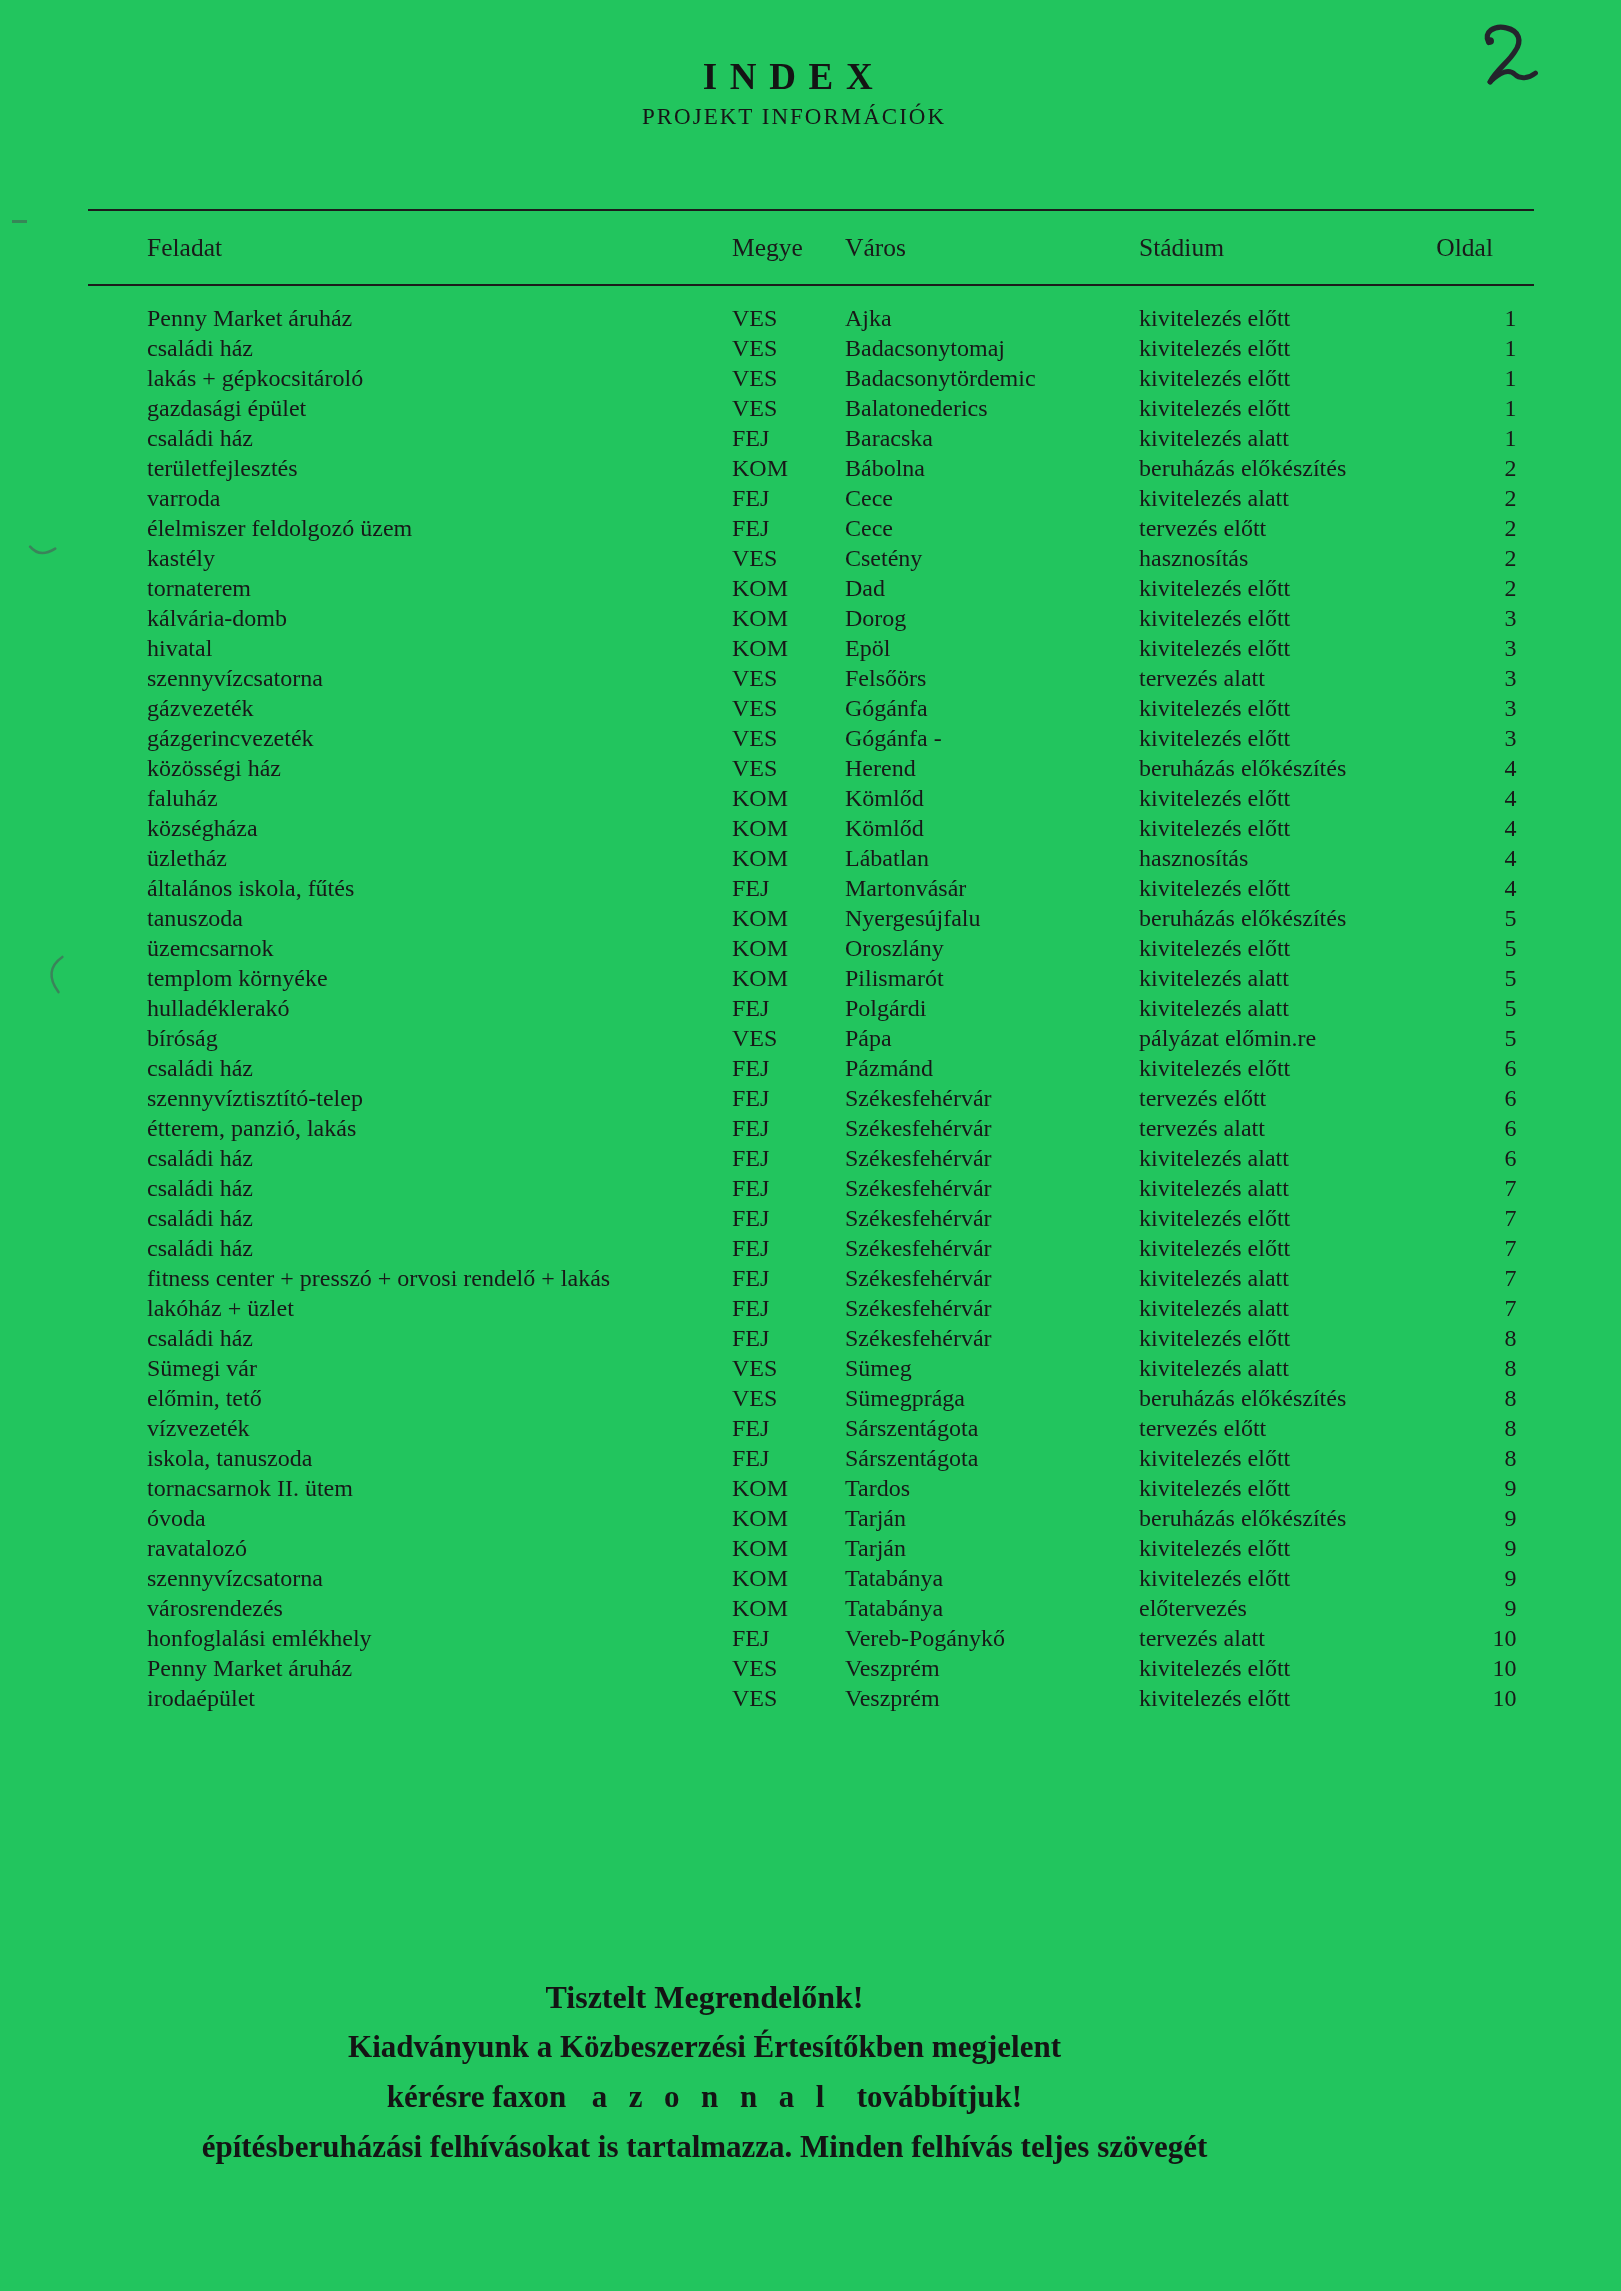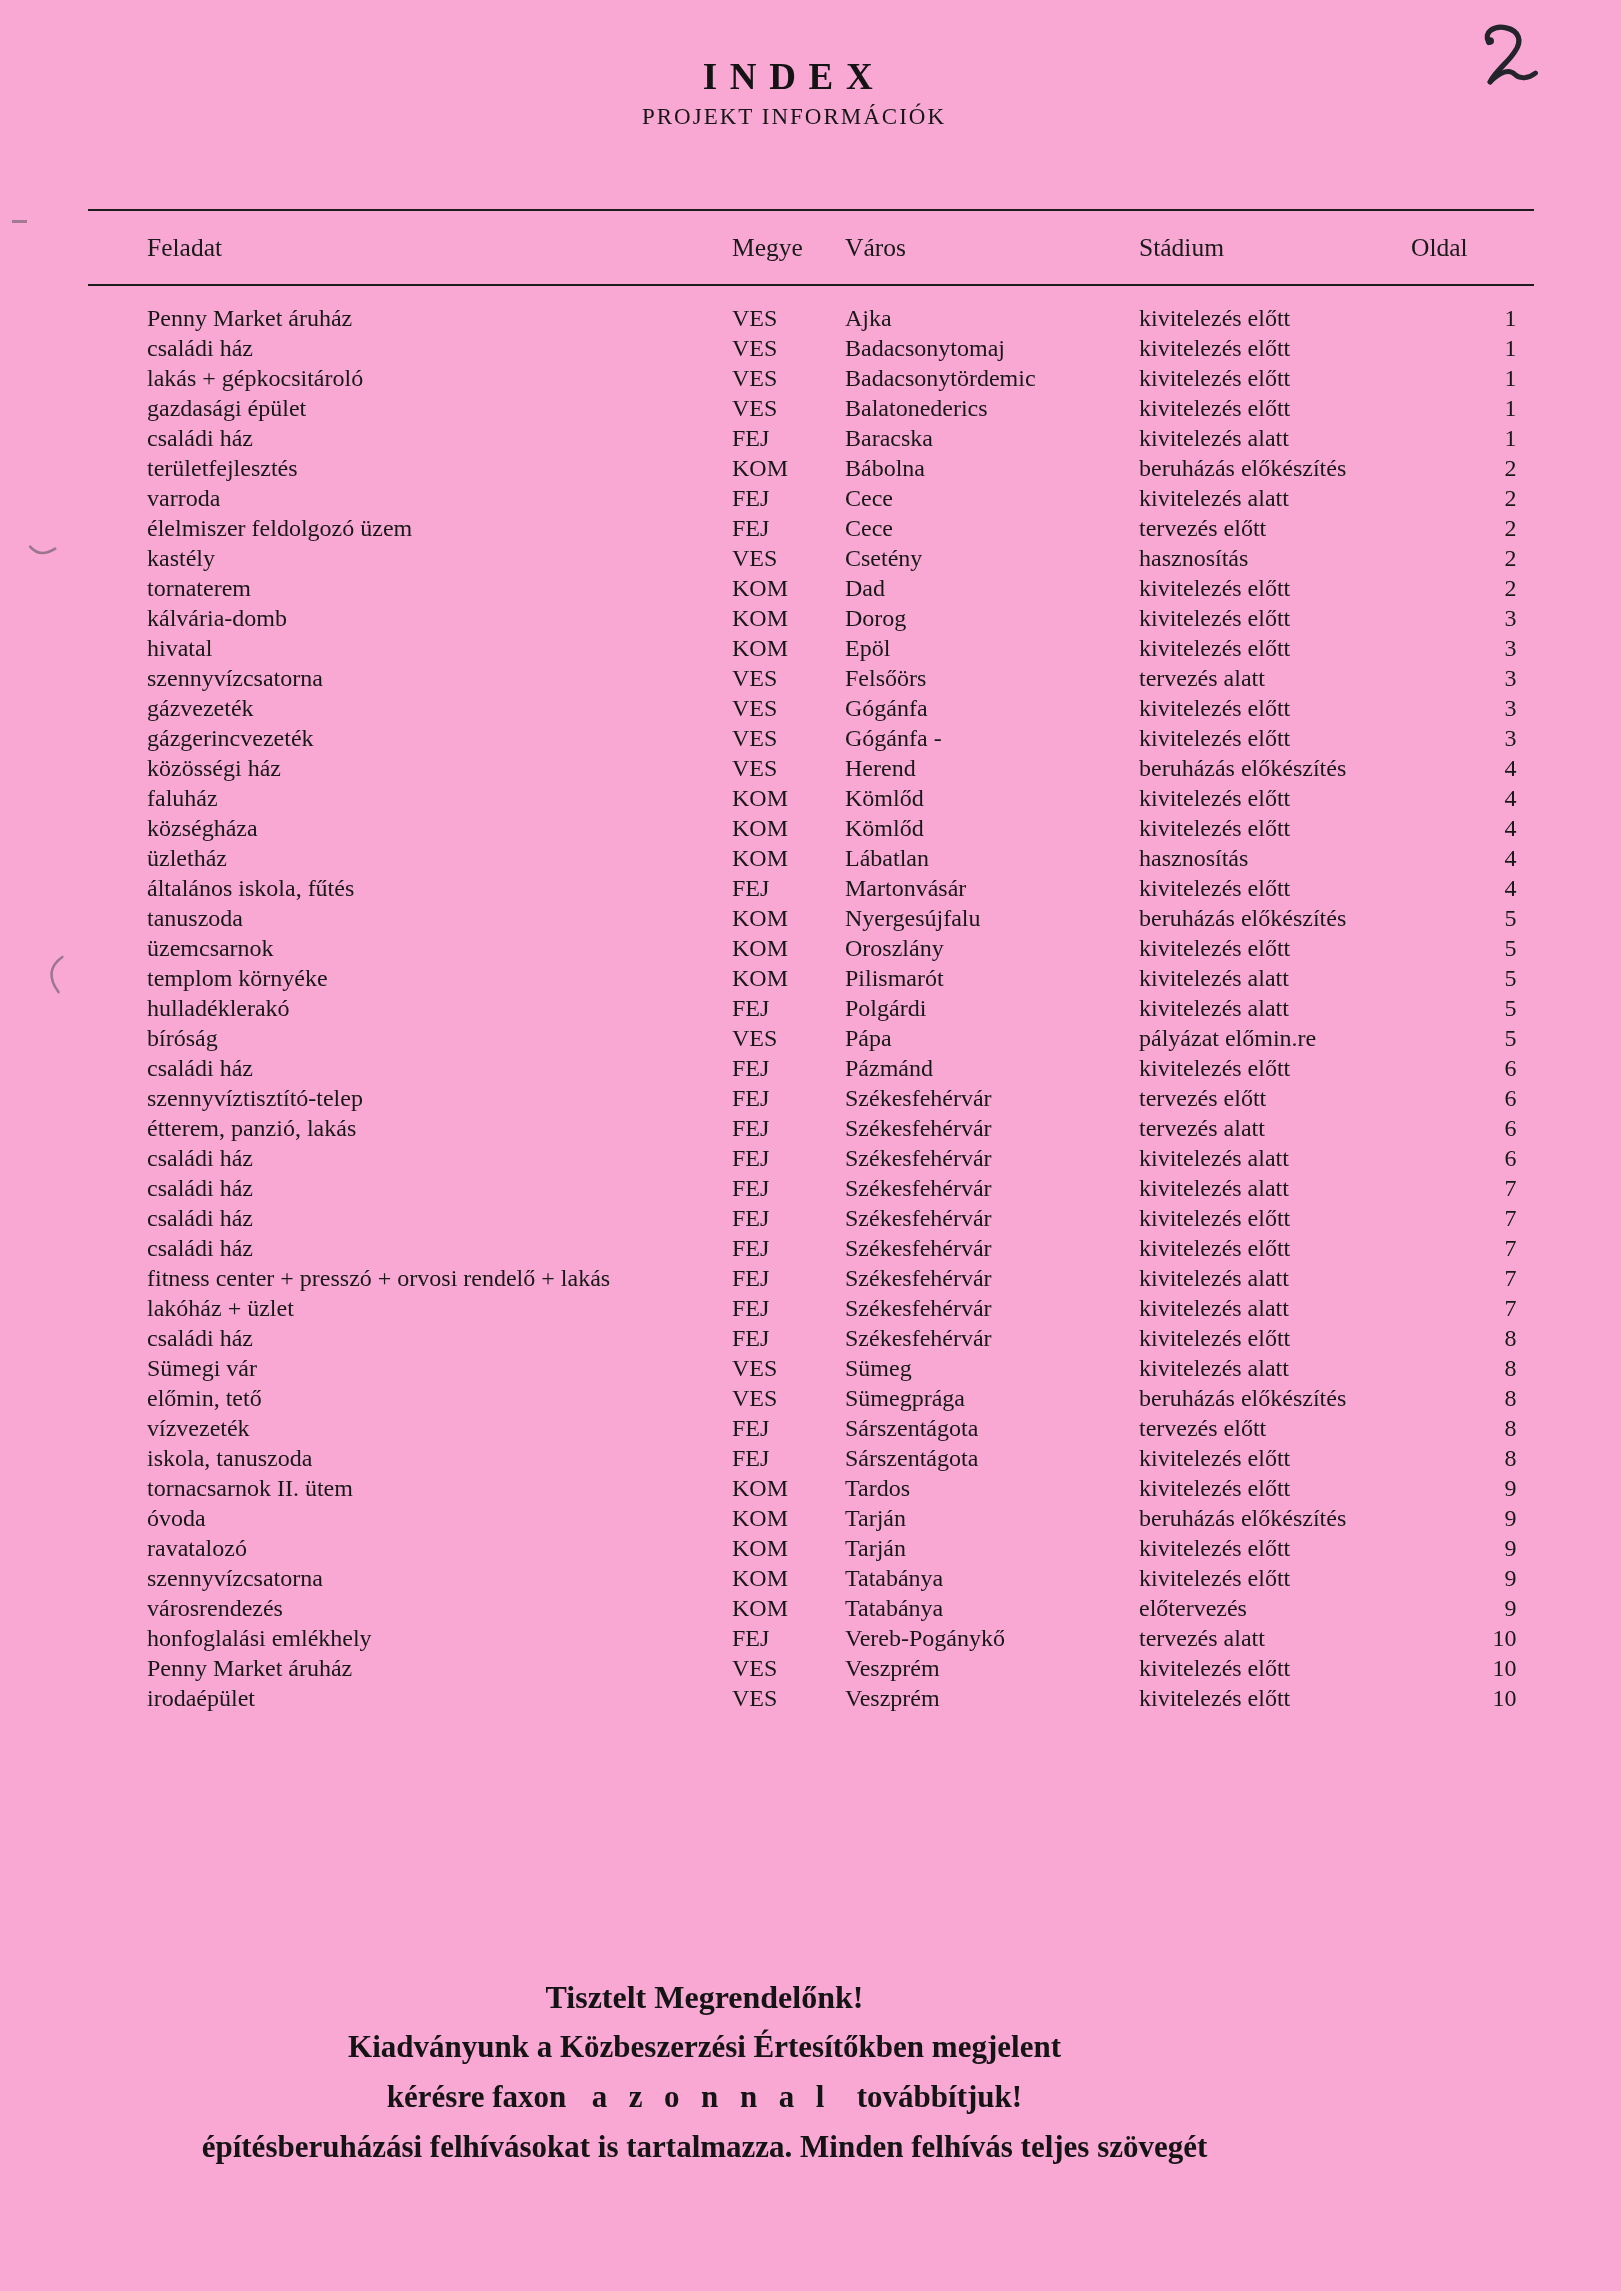--- a/index.html
+++ b/index.html
@@ -6,21 +6,21 @@
   body {
     width:1621px; height:2292px;
     background:#f6f6f4;
     font-family:"Liberation Serif", serif;
     color:#1a1a1a;
     -webkit-font-smoothing:antialiased;
   }
   .page {
     position:relative;
     width:1621px; height:2292px;
-    background:#f9a8d4;
+    background:#22c55e;
     overflow:hidden;
   }
   
   .heading {
     position:absolute; top:55px; left:0; width:1588px;
     text-align:center;
   }
   .title {
     font-size:37px; font-weight:700; letter-spacing:12.7px;
     color:#141414;
@@ -42,21 +42,21 @@
   col.w3 { width:272px; } col.w4 { width:123px; }
   thead th {
     height:73px;
     border-top:2.9px solid #1c1c1c;
     border-bottom:2.9px solid #1c1c1c;
     font-size:25.5px; font-weight:400;
     text-align:left; vertical-align:middle;
     padding:0;
   }
   thead th.h0 { padding-left:59px; }
-  thead th.h4 { text-align:left; padding-right:15.7px;font-family:Liberation Serif, serif; }
+  thead th.h4 { text-align:center; padding-right:15.7px;font-family:Liberation Serif, serif; }
   tbody td {
     height:30px; font-size:24px; line-height:30px;
     white-space:nowrap; padding:0; vertical-align:bottom;
     color:#181818;
   }
   tbody tr:first-child td { padding-top:16.7px; }
   tbody td.c0 { padding-left:59px; }
   tbody td.c4 { text-align:right; padding-right:17.6px; }
   
   .footer {

